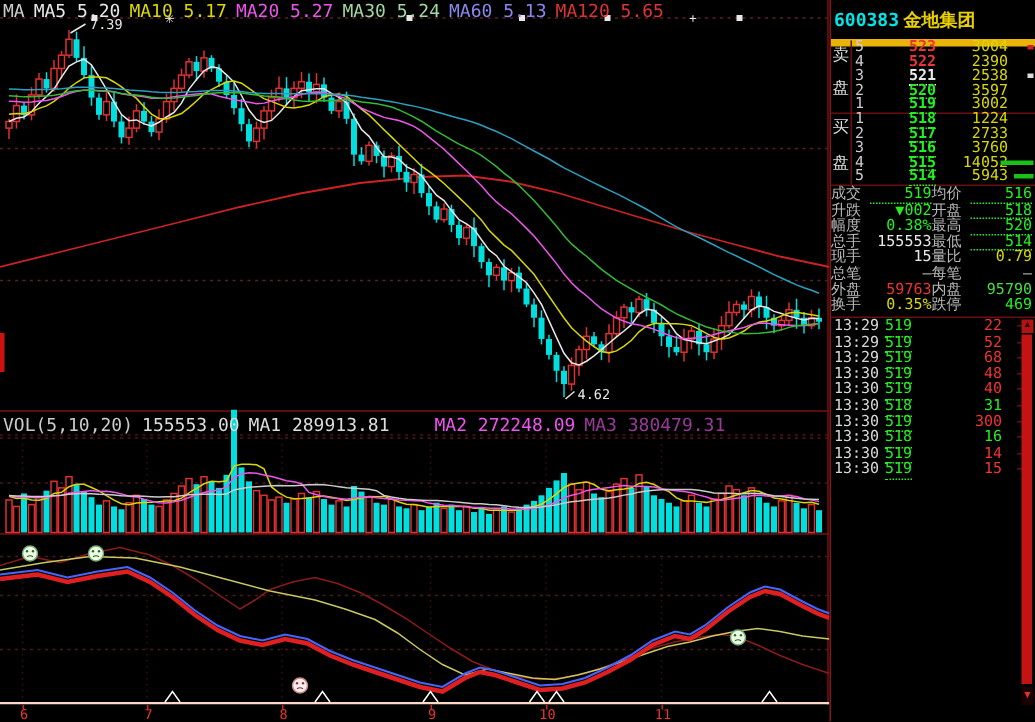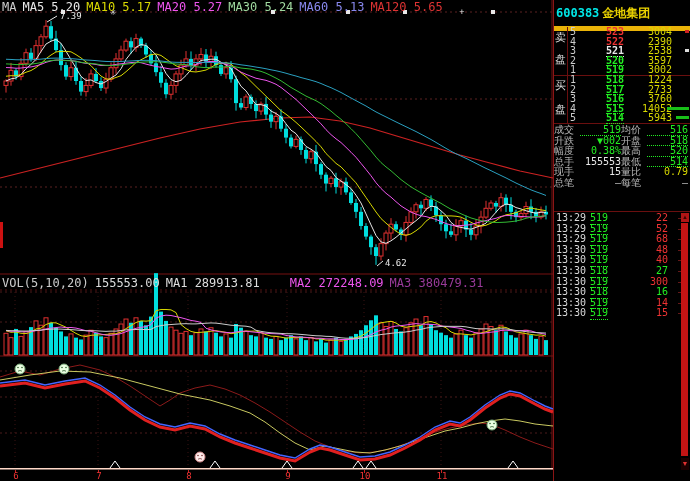--- a/index.html
+++ b/index.html
@@ -568,29 +568,41 @@
           <span class="val" style="color: rgb(232, 232, 232);">15</span>
           <span class="lbl">量比</span>
           <span class="val" style="color: rgb(216, 216, 0);">0.79</span>
         </div>
         <div class="ig-row">
           <span class="lbl">总笔</span>
           <span class="val" style="color: rgb(187, 187, 187);">—</span>
           <span class="lbl">每笔</span>
           <span class="val" style="color: rgb(187, 187, 187);">—</span>
         </div>
+        <div class="ig-row">
+          <span class="lbl">外盘</span>
+          <span class="val" style="color: rgb(238, 51, 51);">59763</span>
+          <span class="lbl">内盘</span>
+          <span class="val" style="color: rgb(68, 221, 68);">95790</span>
+        </div>
+        <div class="ig-row">
+          <span class="lbl">换手</span>
+          <span class="val" style="color: rgb(216, 216, 0);">0.35%</span>
+          <span class="lbl">跌停</span>
+          <span class="val" style="color: rgb(34, 238, 34);">469</span>
+        </div>
       </div>
     <div id="sep-info"></div>
     <div id="ticks">
         <div class="tick-row"><span class="tt">13:29</span><span class="tp">519</span><span class="tv" style="color: rgb(238, 51, 51);">22</span><span class="td">—</span></div>
         <div class="tick-row"><span class="tt">13:29</span><span class="tp">519</span><span class="tv" style="color: rgb(238, 51, 51);">52</span><span class="td">—</span></div>
         <div class="tick-row"><span class="tt">13:29</span><span class="tp">519</span><span class="tv" style="color: rgb(238, 51, 51);">68</span><span class="td">—</span></div>
         <div class="tick-row"><span class="tt">13:30</span><span class="tp">519</span><span class="tv" style="color: rgb(238, 51, 51);">48</span><span class="td">—</span></div>
         <div class="tick-row"><span class="tt">13:30</span><span class="tp">519</span><span class="tv" style="color: rgb(238, 51, 51);">40</span><span class="td">—</span></div>
-        <div class="tick-row"><span class="tt">13:30</span><span class="tp">518</span><span class="tv" style="color: rgb(34, 238, 34);">27</span><span class="td">—</span></div>
+        <div class="tick-row"><span class="tt">13:30</span><span class="tp">518</span><span class="tv" style="color: rgb(34, 238, 34);">31</span><span class="td">—</span></div>
         <div class="tick-row"><span class="tt">13:30</span><span class="tp">519</span><span class="tv" style="color: rgb(238, 51, 51);">300</span><span class="td">—</span></div>
         <div class="tick-row"><span class="tt">13:30</span><span class="tp">518</span><span class="tv" style="color: rgb(34, 238, 34);">16</span><span class="td">—</span></div>
         <div class="tick-row"><span class="tt">13:30</span><span class="tp">519</span><span class="tv" style="color: rgb(238, 51, 51);">14</span><span class="td">—</span></div>
         <div class="tick-row"><span class="tt">13:30</span><span class="tp">519</span><span class="tv" style="color: rgb(238, 51, 51);">15</span><span class="td">—</span></div>
       </div>
     <div id="rp-scroll">
       <div id="rp-scroll-up">▲</div>
       <div id="rp-scroll-thumb"></div>
       <div id="rp-scroll-down">▼</div>
     </div>

